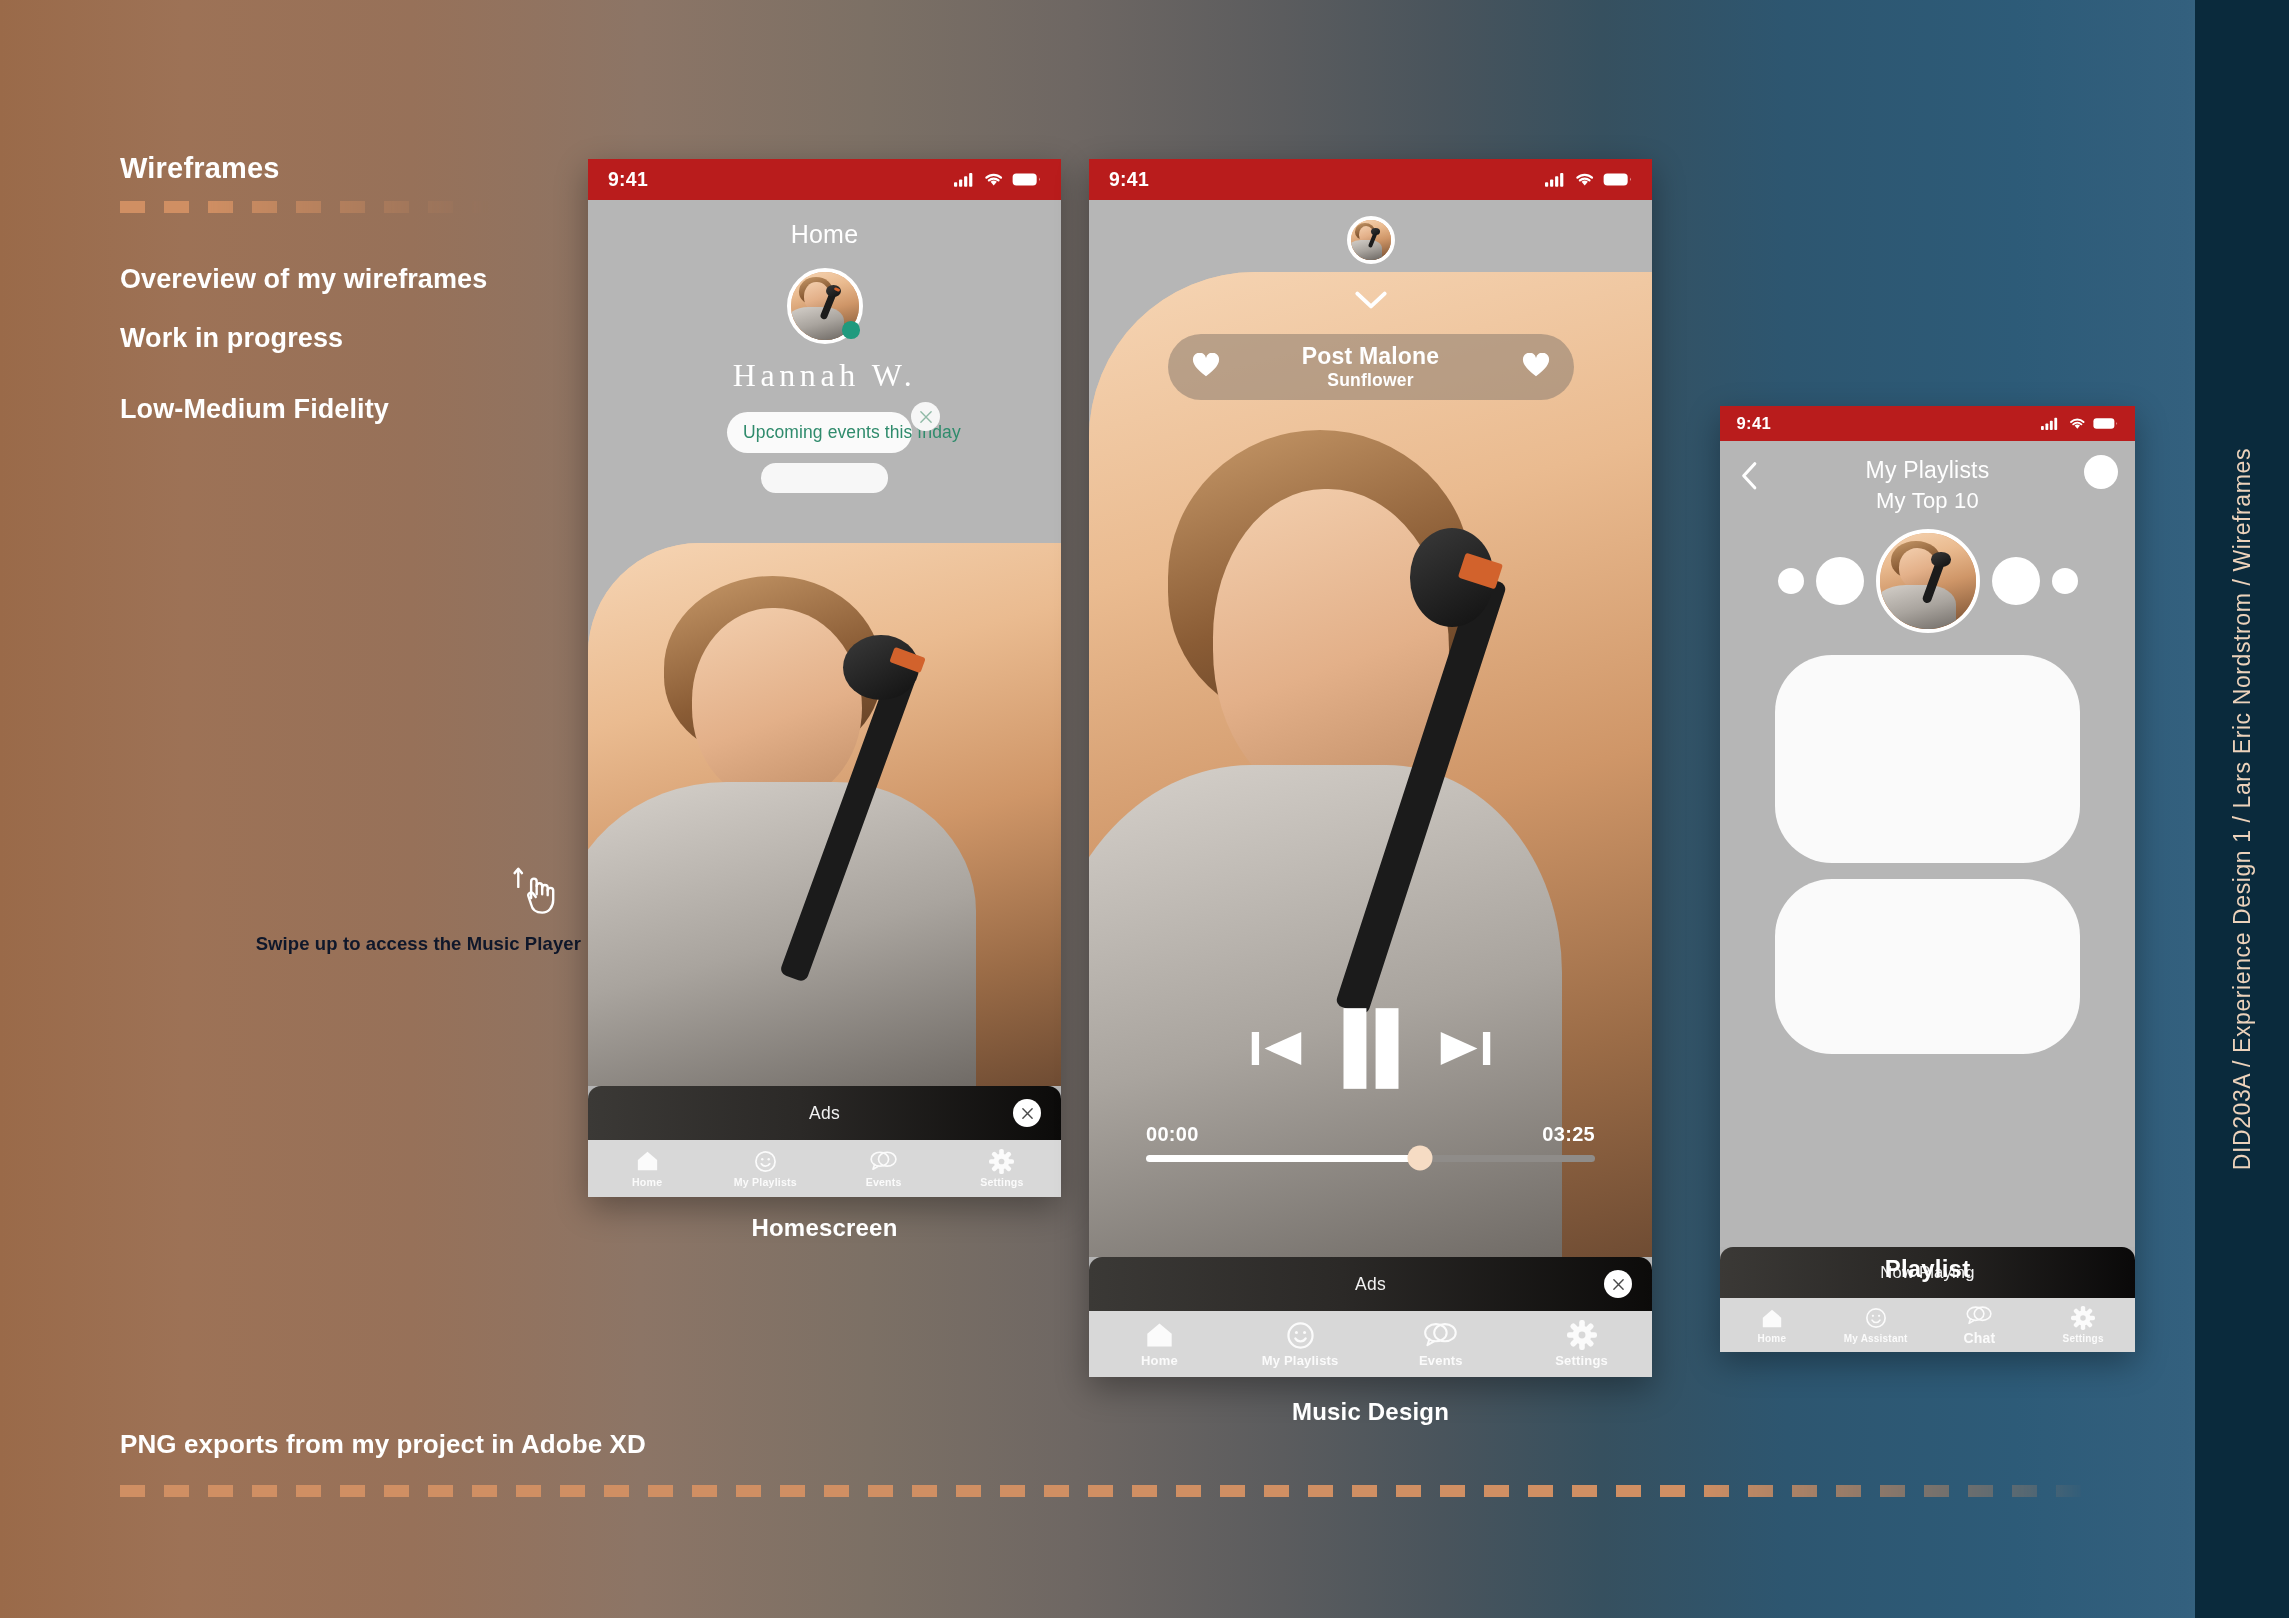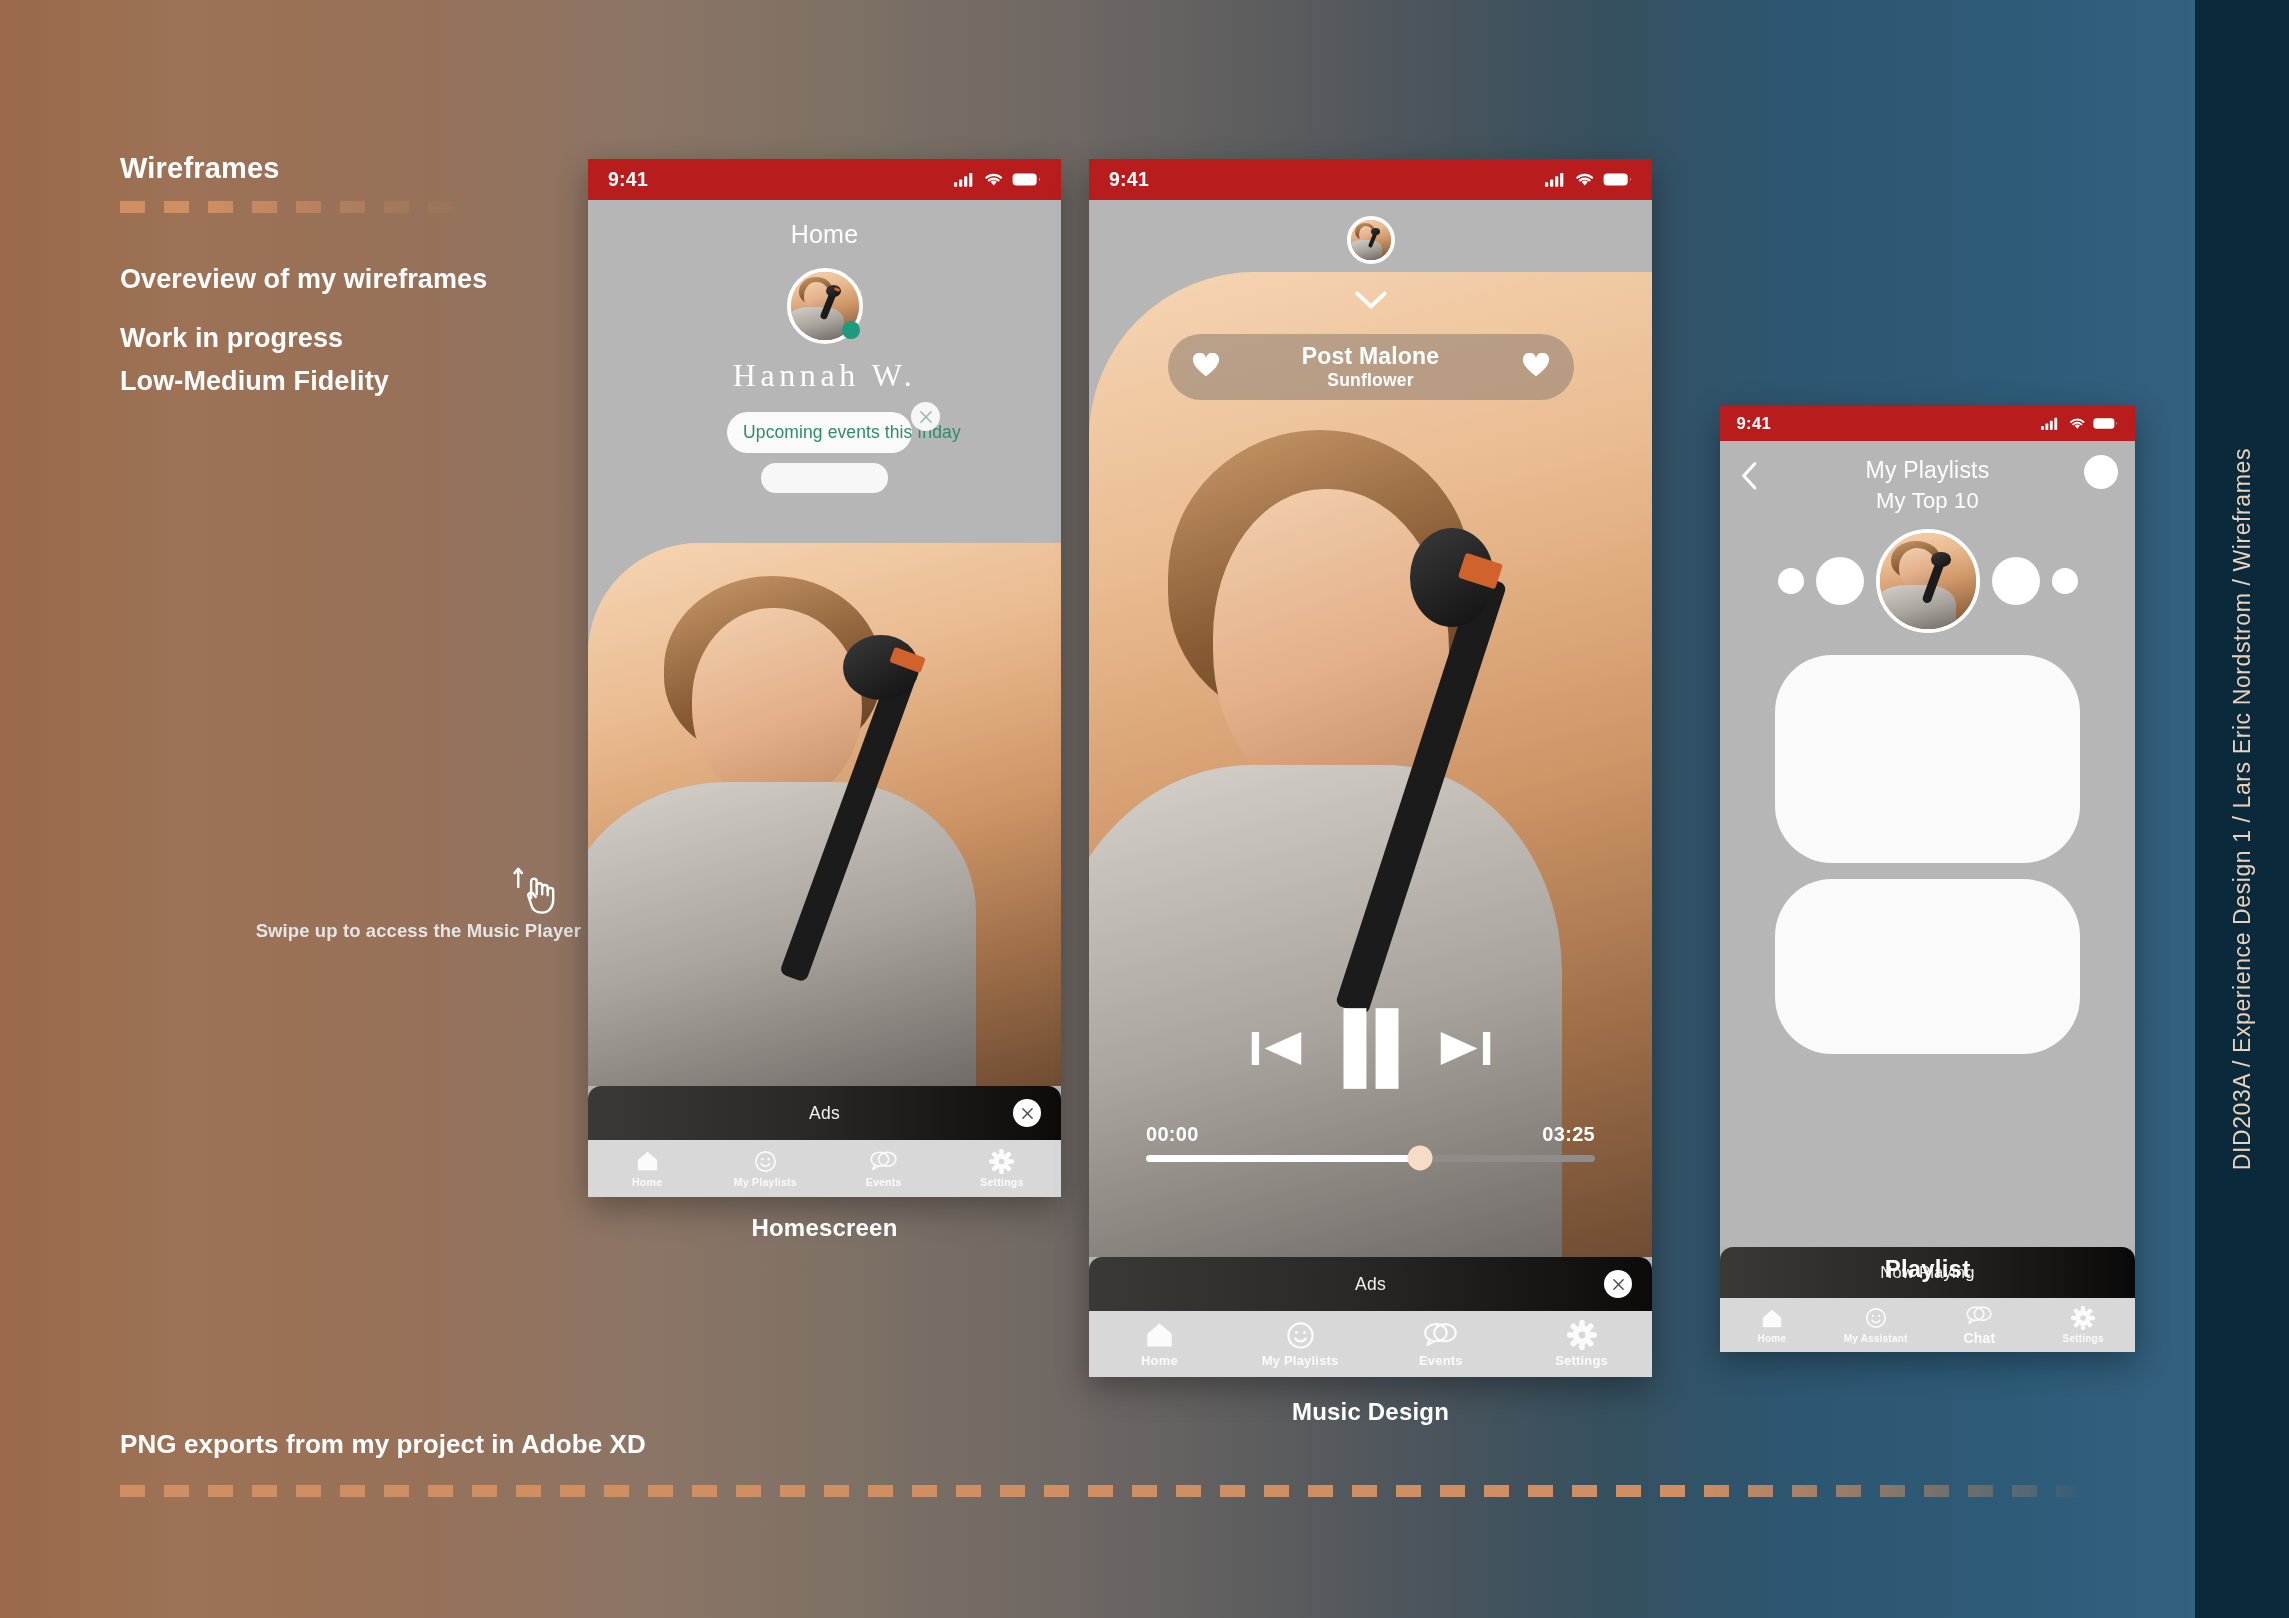--- a/index.html
+++ b/index.html
@@ -44,30 +44,30 @@
     background:repeating-linear-gradient(90deg,
       #d08f63 0 25px, transparent 25px 44px);
     -webkit-mask-image:linear-gradient(90deg, #000 0%, #000 22%, rgba(0,0,0,.15) 82%, rgba(0,0,0,0) 100%);
     mask-image:linear-gradient(90deg, #000 0%, #000 22%, rgba(0,0,0,.15) 82%, rgba(0,0,0,0) 100%);
   }
   .bullet {
     font-size:27px; font-weight:bold; color:#ffffff; letter-spacing:0.1px;
   }
   .bullet.b1 { margin-top:51px; }
   .bullet.b2 { margin-top:28px; }
-  .bullet.b3 { margin-top:12px; }
+  .bullet.b3 { margin-top:40px; }
 
   
   #swipe-hint {
     position:absolute; left:212px; top:863px; width:369px;
     text-align:right;
   }
   #swipe-icon { display:block; margin-left:auto; margin-right:14px; }
   #swipe-text {
-    font-size:18.5px; font-weight:bold; color:#e5e5e5;
+    margin-top:13px; font-size:18.5px; font-weight:bold; color:#0f172a;
     letter-spacing:0.1px; white-space:nowrap;
   }
 
   
   #footer { position:absolute; left:120px; top:1429px; width:1966px; }
   #footer-text { font-size:26px; font-weight:bold; color:#fff; letter-spacing:0.1px; }
   #footer-rule {
     margin-top:25px; height:12px; width:1966px;
     background:repeating-linear-gradient(90deg,
       #d08f63 0 25px, transparent 25px 44px);

